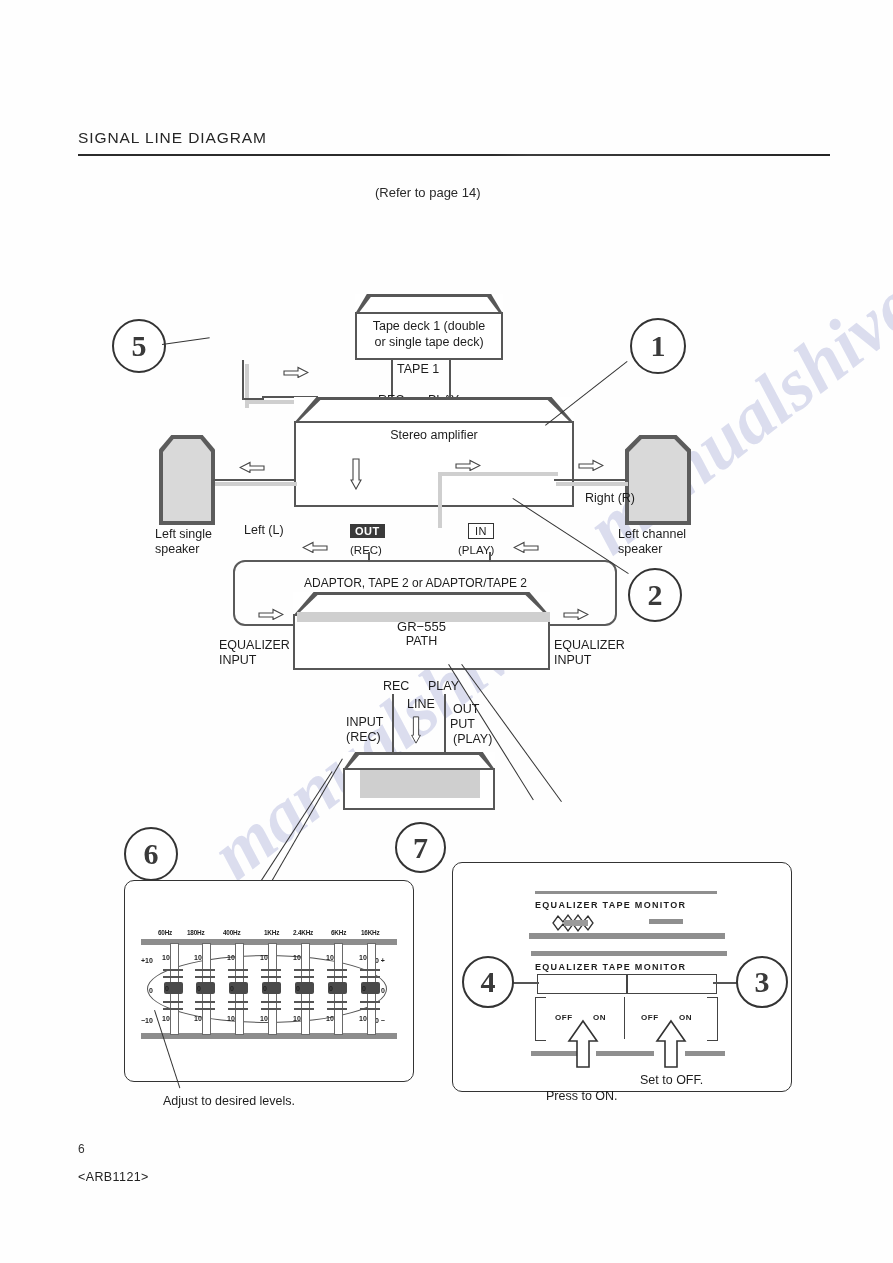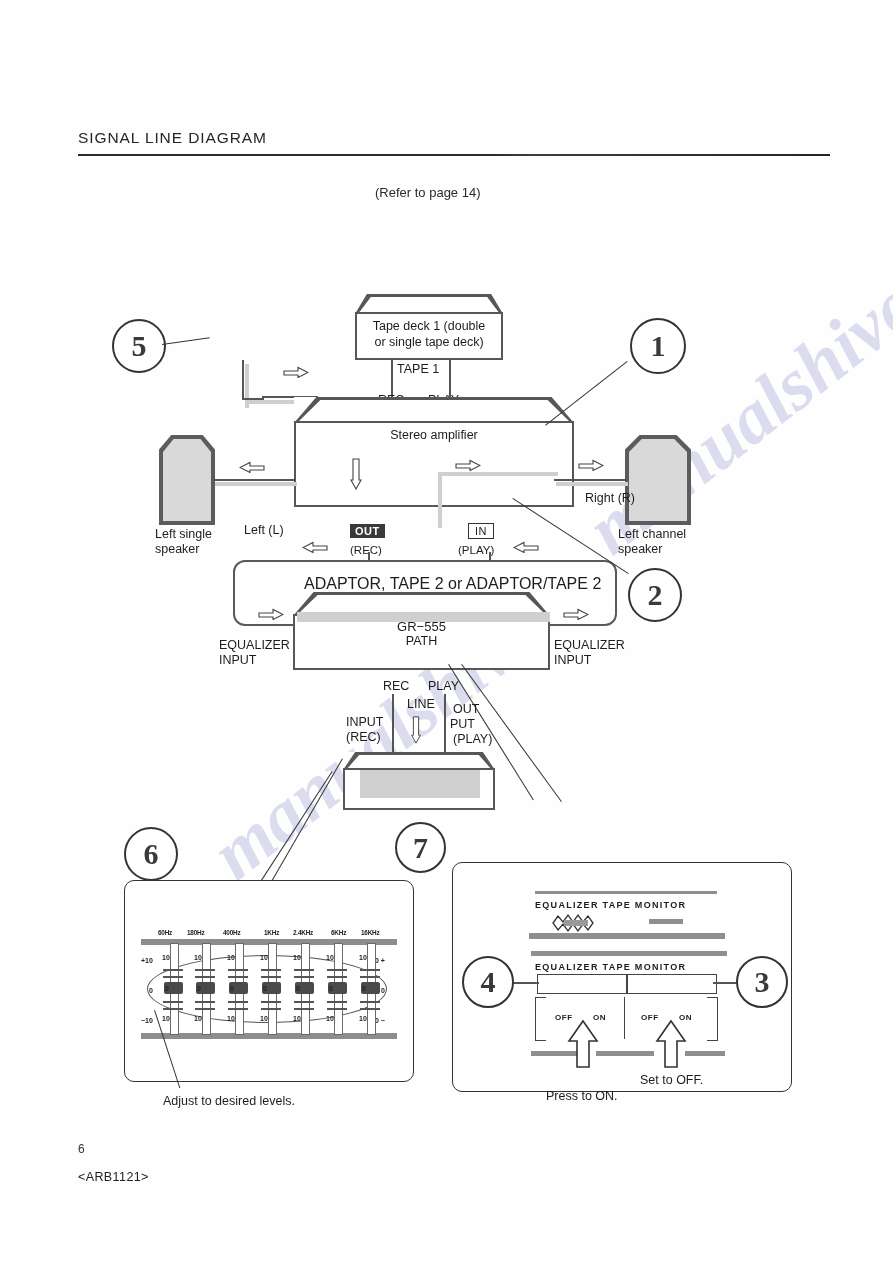--- a/index.html
+++ b/index.html
@@ -251,21 +251,21 @@
         <path d="M25 9 L25 5 L11 5 L11 1.5 L1 6.5 L11 11.5 L11 9 Z" fill="#fff" stroke="#444" stroke-width="1.1"></path>
       </svg>
   </div>
   <div class="arrow" style="left:513px;top:541px;">
     <svg viewBox="0 0 26 12">
         <path d="M25 9 L25 5 L11 5 L11 1.5 L1 6.5 L11 11.5 L11 9 Z" fill="#fff" stroke="#444" stroke-width="1.1"></path>
       </svg>
   </div>
 
   <div class="adaptor-path" style="left:233px;top:560px;width:380px;height:62px;"></div>
-  <div class="lbl" style="left:304px;top:576px;font-size:16px;">ADAPTOR, TAPE 2 or ADAPTOR/TAPE 2</div>
+  <div class="lbl" style="left:304px;top:576px;font-size:12px;">ADAPTOR, TAPE 2 or ADAPTOR/TAPE 2</div>
   <div class="wire" style="left:368px;top:552px;width:2.4px;height:10px;"></div>
   <div class="wire" style="left:489px;top:552px;width:2.4px;height:10px;"></div>
 
   <div class="arrow" style="left:258px;top:608px;">
     <svg viewBox="0 0 26 12">
         <path d="M1 9 L1 5 L15 5 L15 1.5 L25 6.5 L15 11.5 L15 9 Z" fill="#fff" stroke="#444" stroke-width="1.1"></path>
       </svg>
   </div>
   <div class="arrow" style="left:563px;top:608px;">
     <svg viewBox="0 0 26 12">

